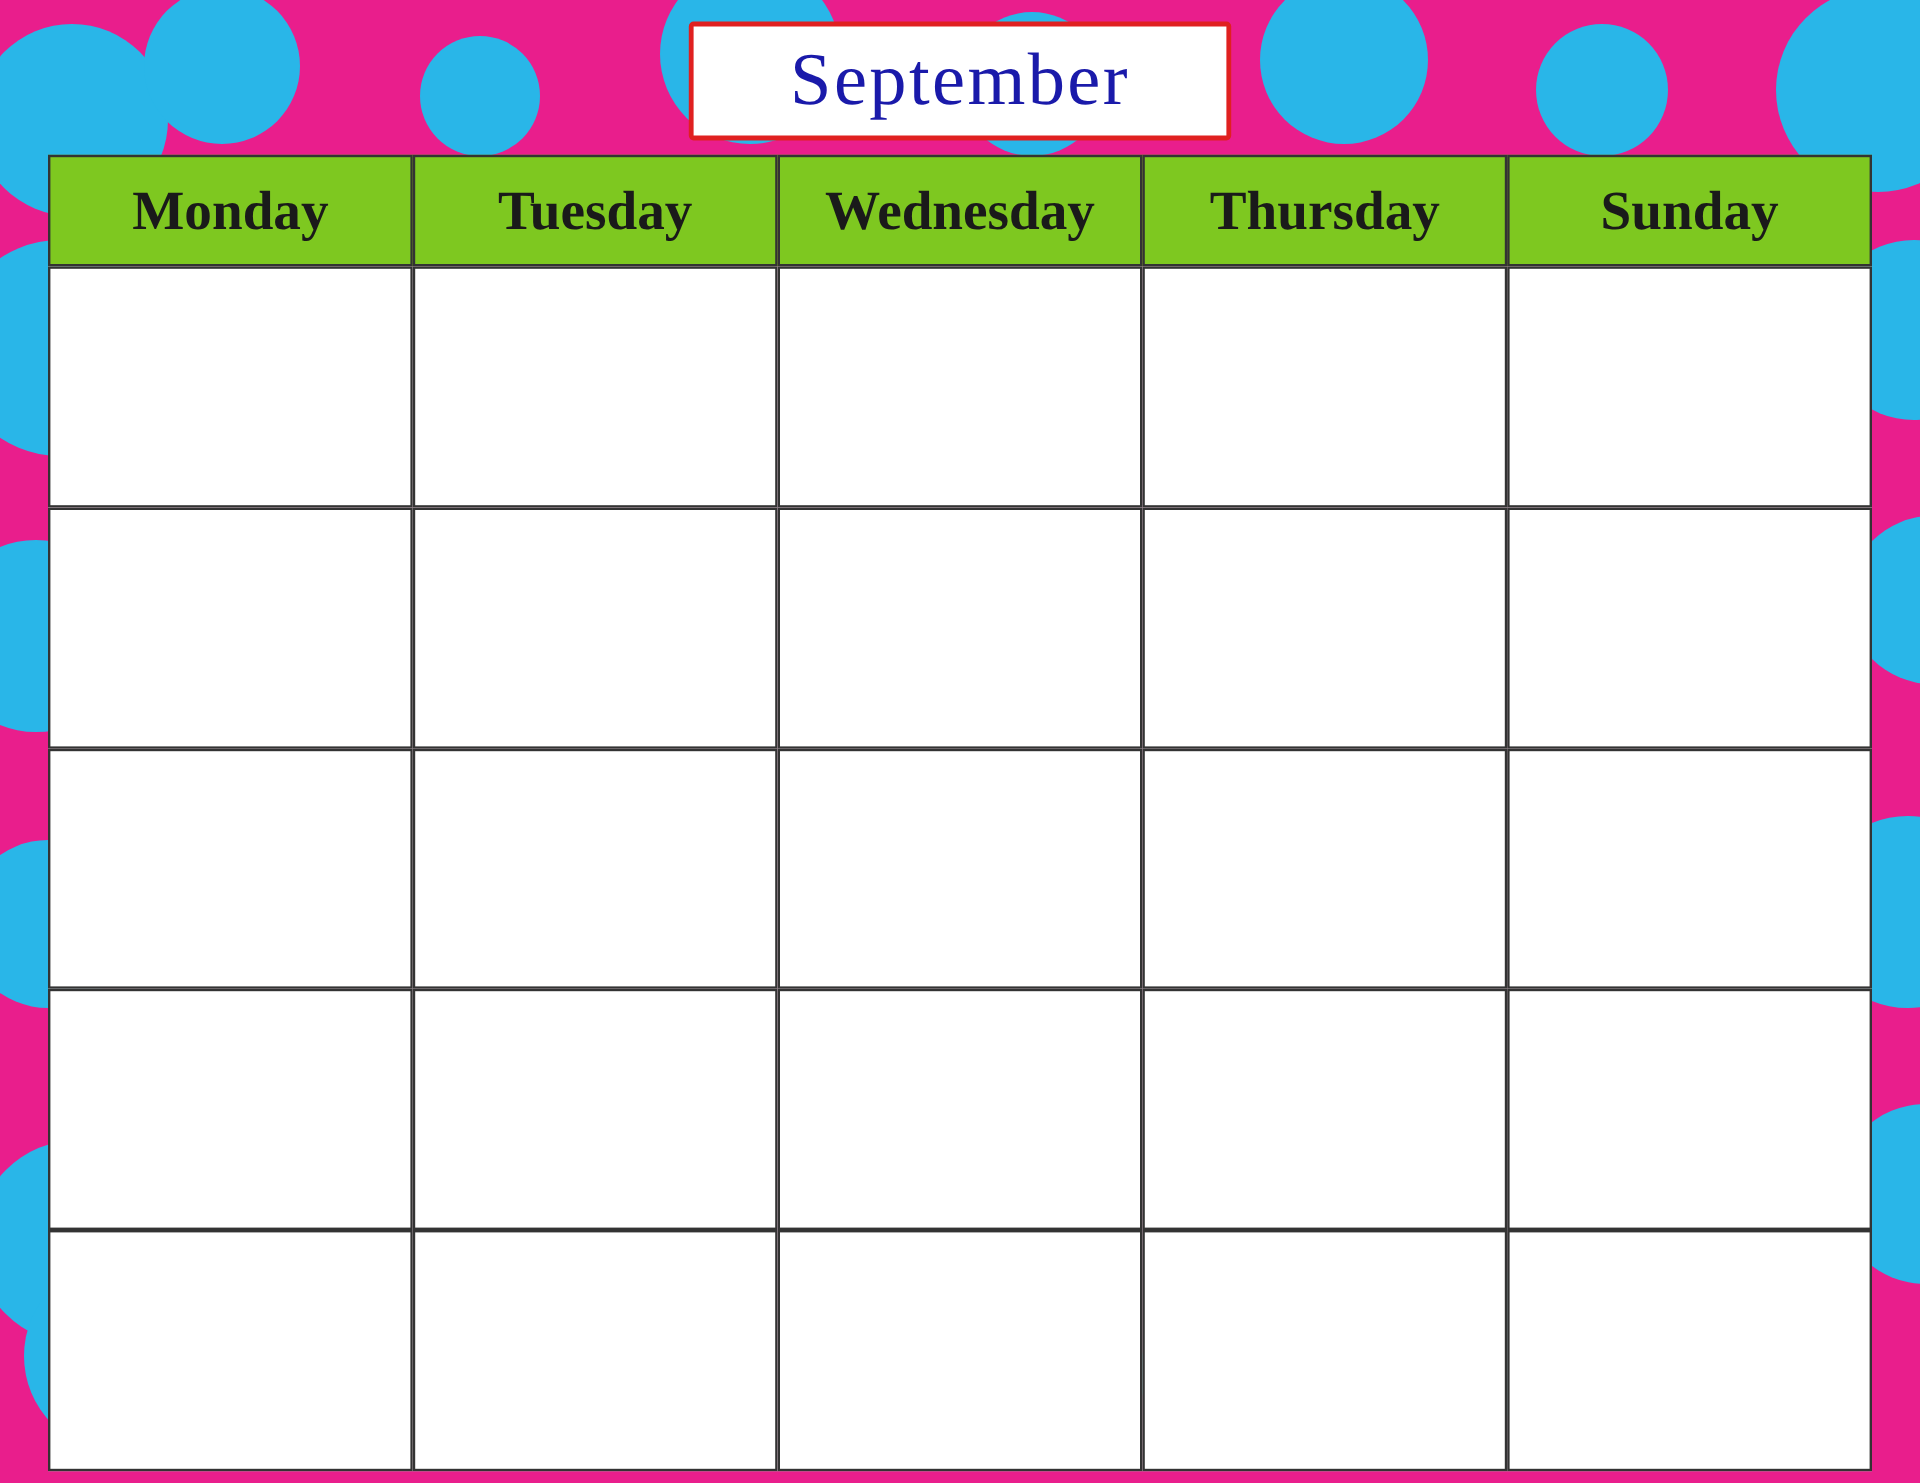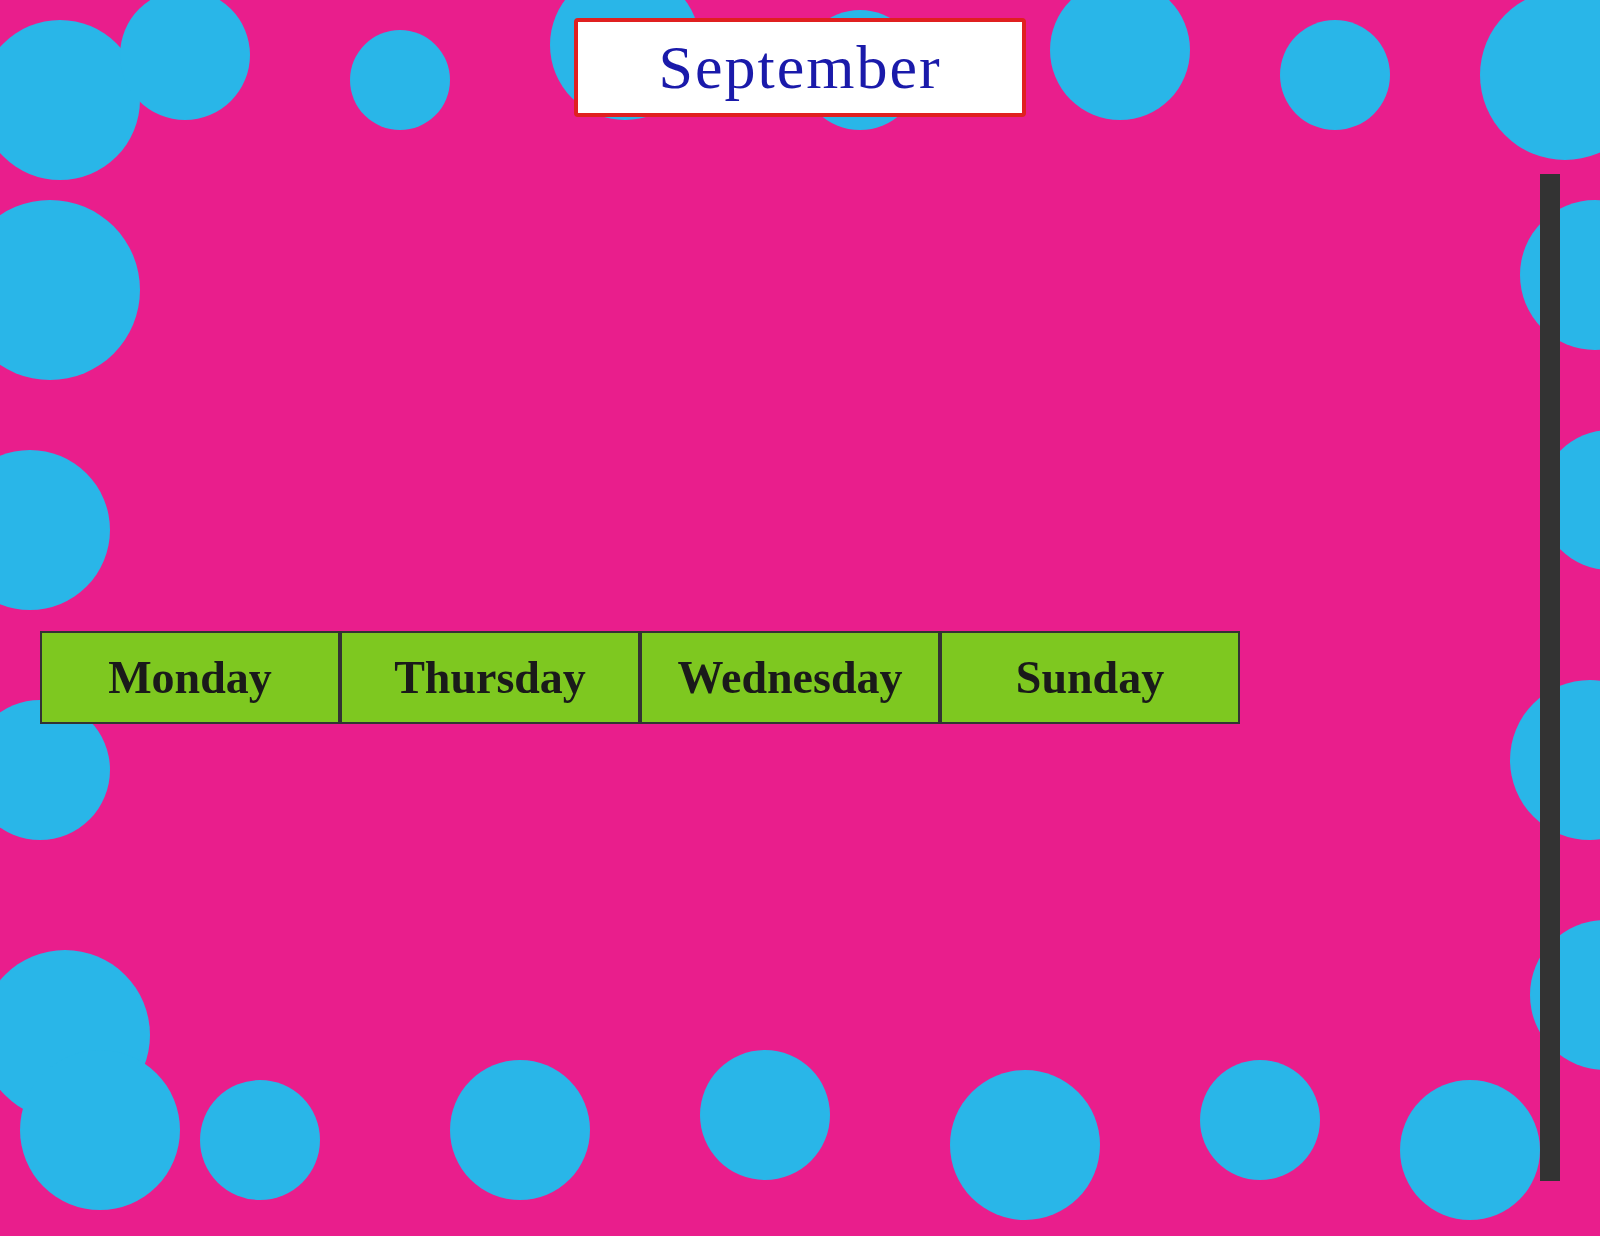--- a/index.html
+++ b/index.html
@@ -96,21 +96,21 @@
     .calendar-cell {
       background: white;
       border: 2px solid #333;
       min-height: 170px;
     }
 
     .calendar-main {
       width: 100%;
       flex: 1;
       display: flex;
-      flex-direction: row;
+      flex-direction: column;
       align-items: center;
     }
   </style>
 </head>
 <body>
 
 <div class="bg-dots">
     <div class="dot" style="top: 20px; left: -20px; width: 160px; height: 160px;"></div>
     <div class="dot" style="top: -10px; left: 120px; width: 130px; height: 130px;"></div>
     <div class="dot" style="top: 30px; left: 350px; width: 100px; height: 100px;"></div>
@@ -139,22 +139,23 @@
 <div class="calendar-wrapper" style="height: calc(100% - 20px);">
 
   <div class="month-title-container">
     <span class="month-title">September</span>
   </div>
 
   <div class="calendar-main">
 
     <div class="day-headers">
       <div class="day-header">Monday</div>
+      <div class="day-header">Tuesday</div>
+      <div class="day-header">Wednesday</div>
       <div class="day-header">Thursday</div>
-      <div class="day-header">Wednesday</div>
       <div class="day-header">Sunday</div>
     </div>
 
     <div class="calendar-rows" style="flex: 1 1 0%;">
 
       <div class="calendar-row">
         <div class="calendar-cell"></div>
         <div class="calendar-cell"></div>
         <div class="calendar-cell"></div>
         <div class="calendar-cell"></div>

